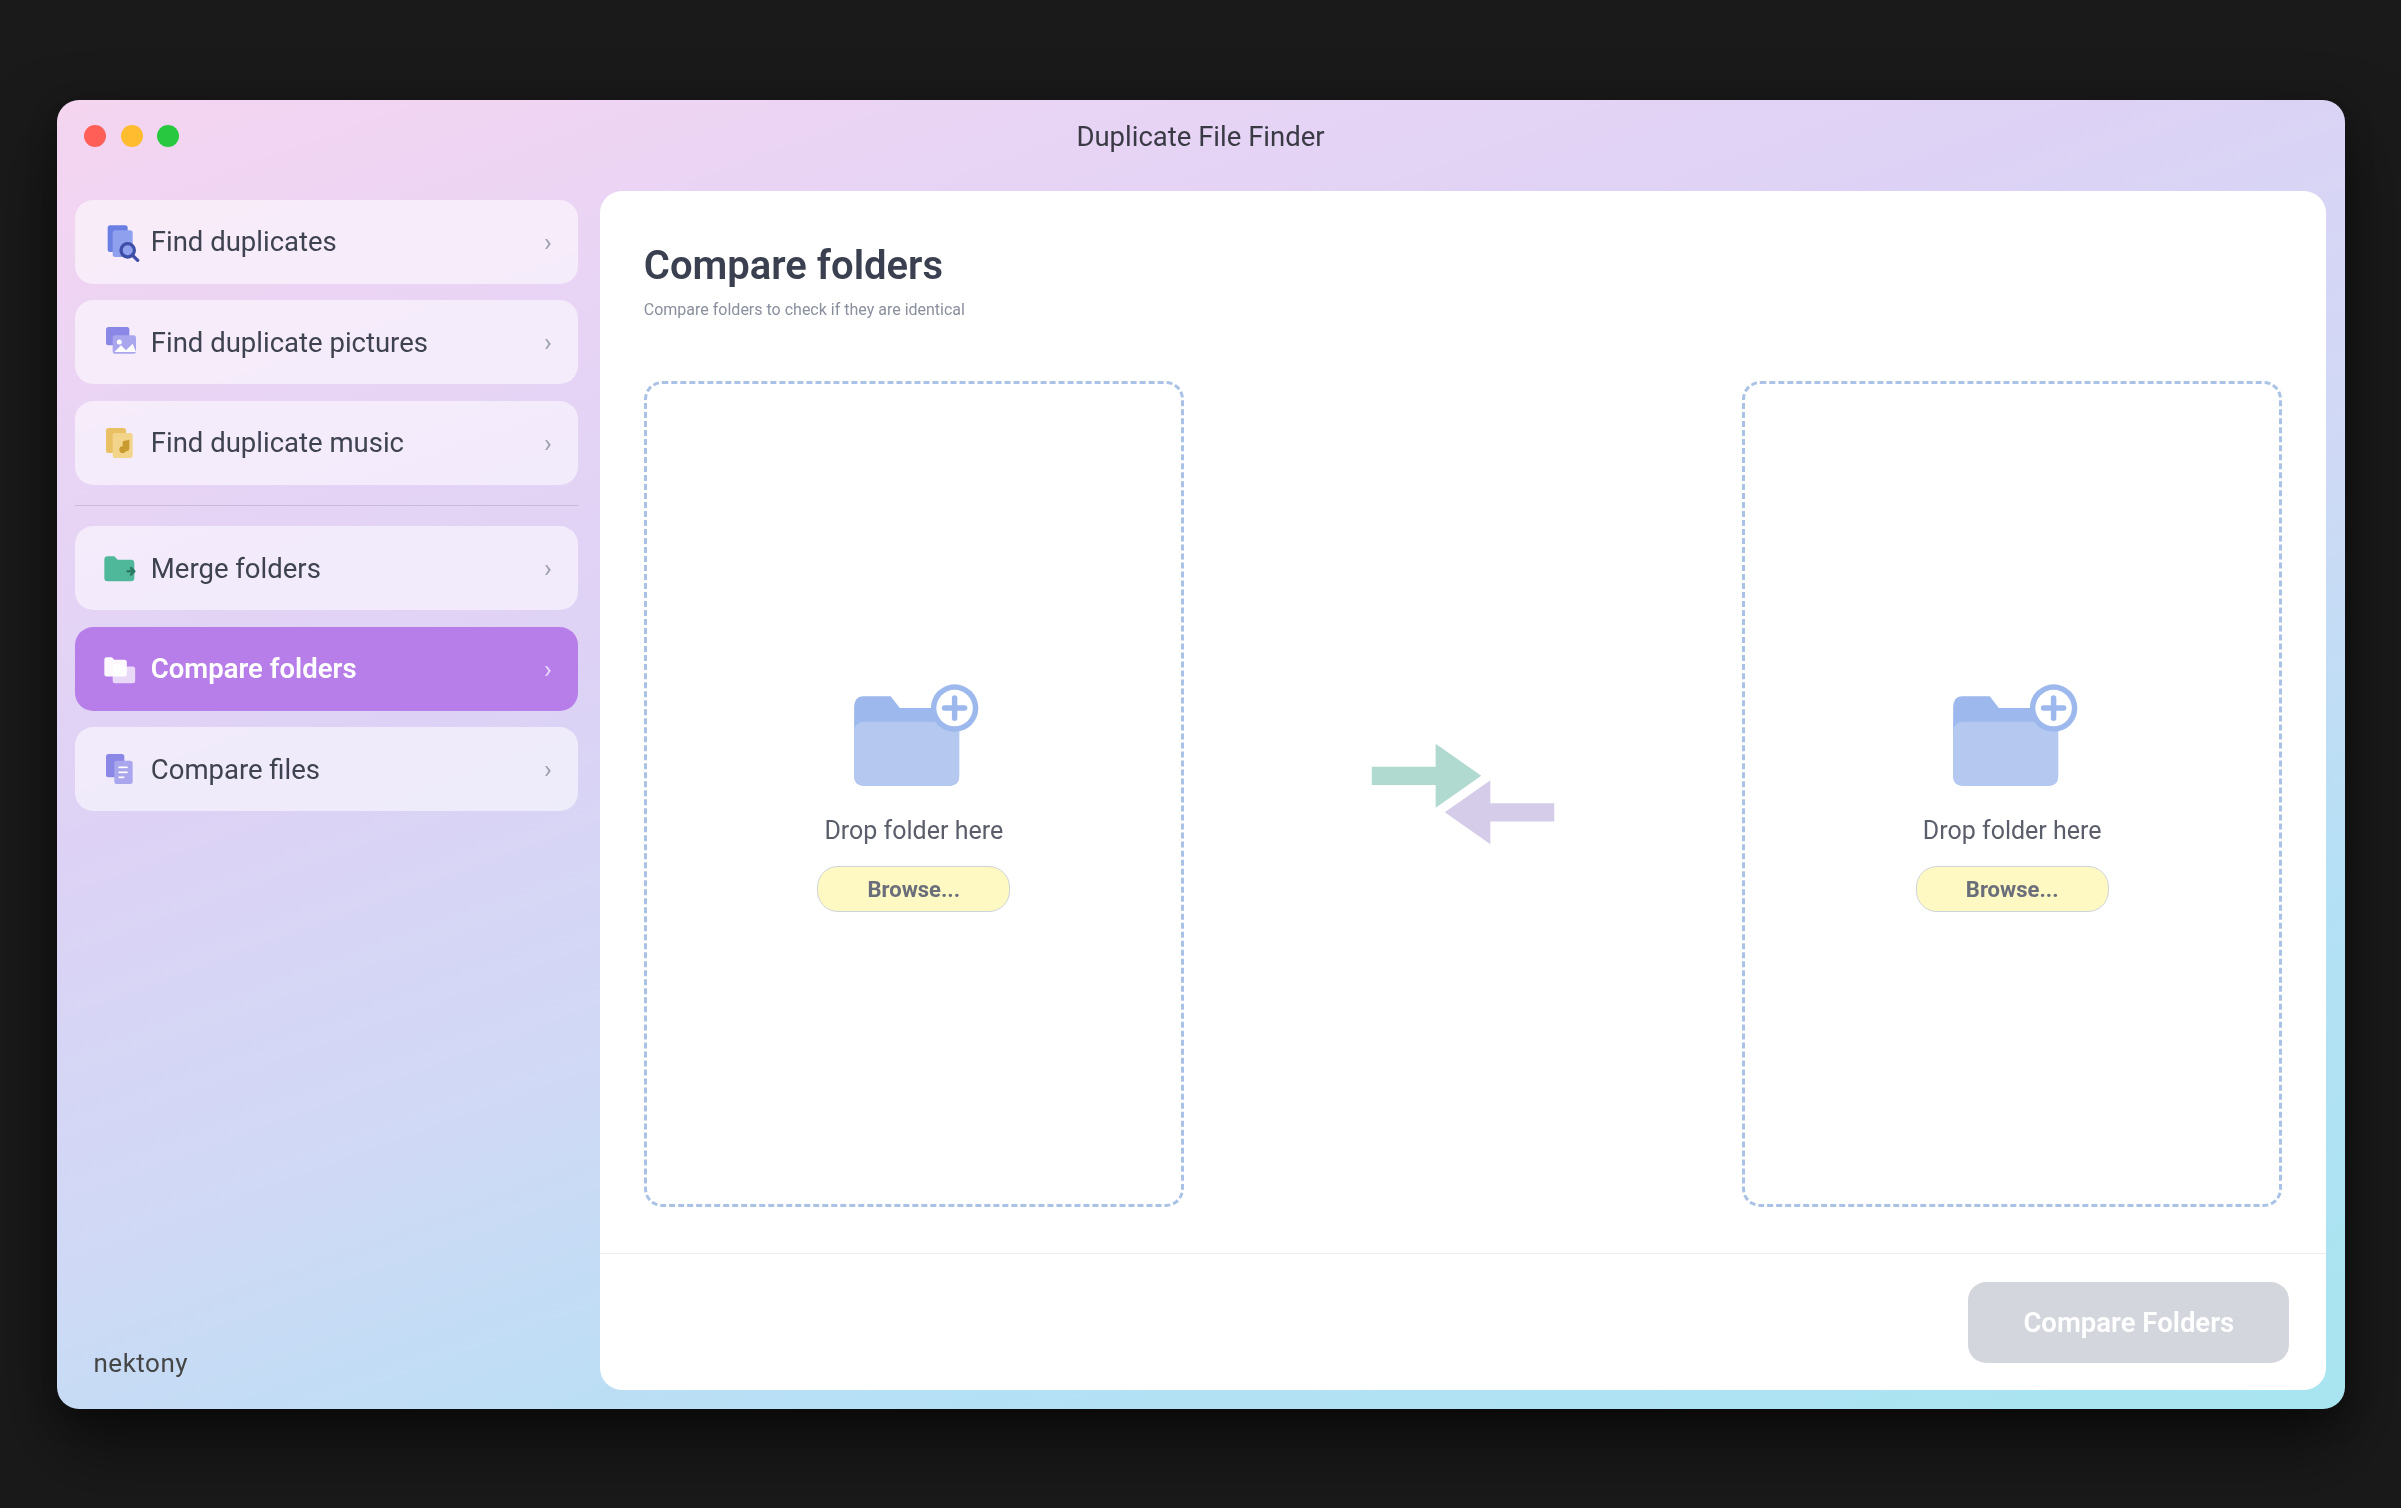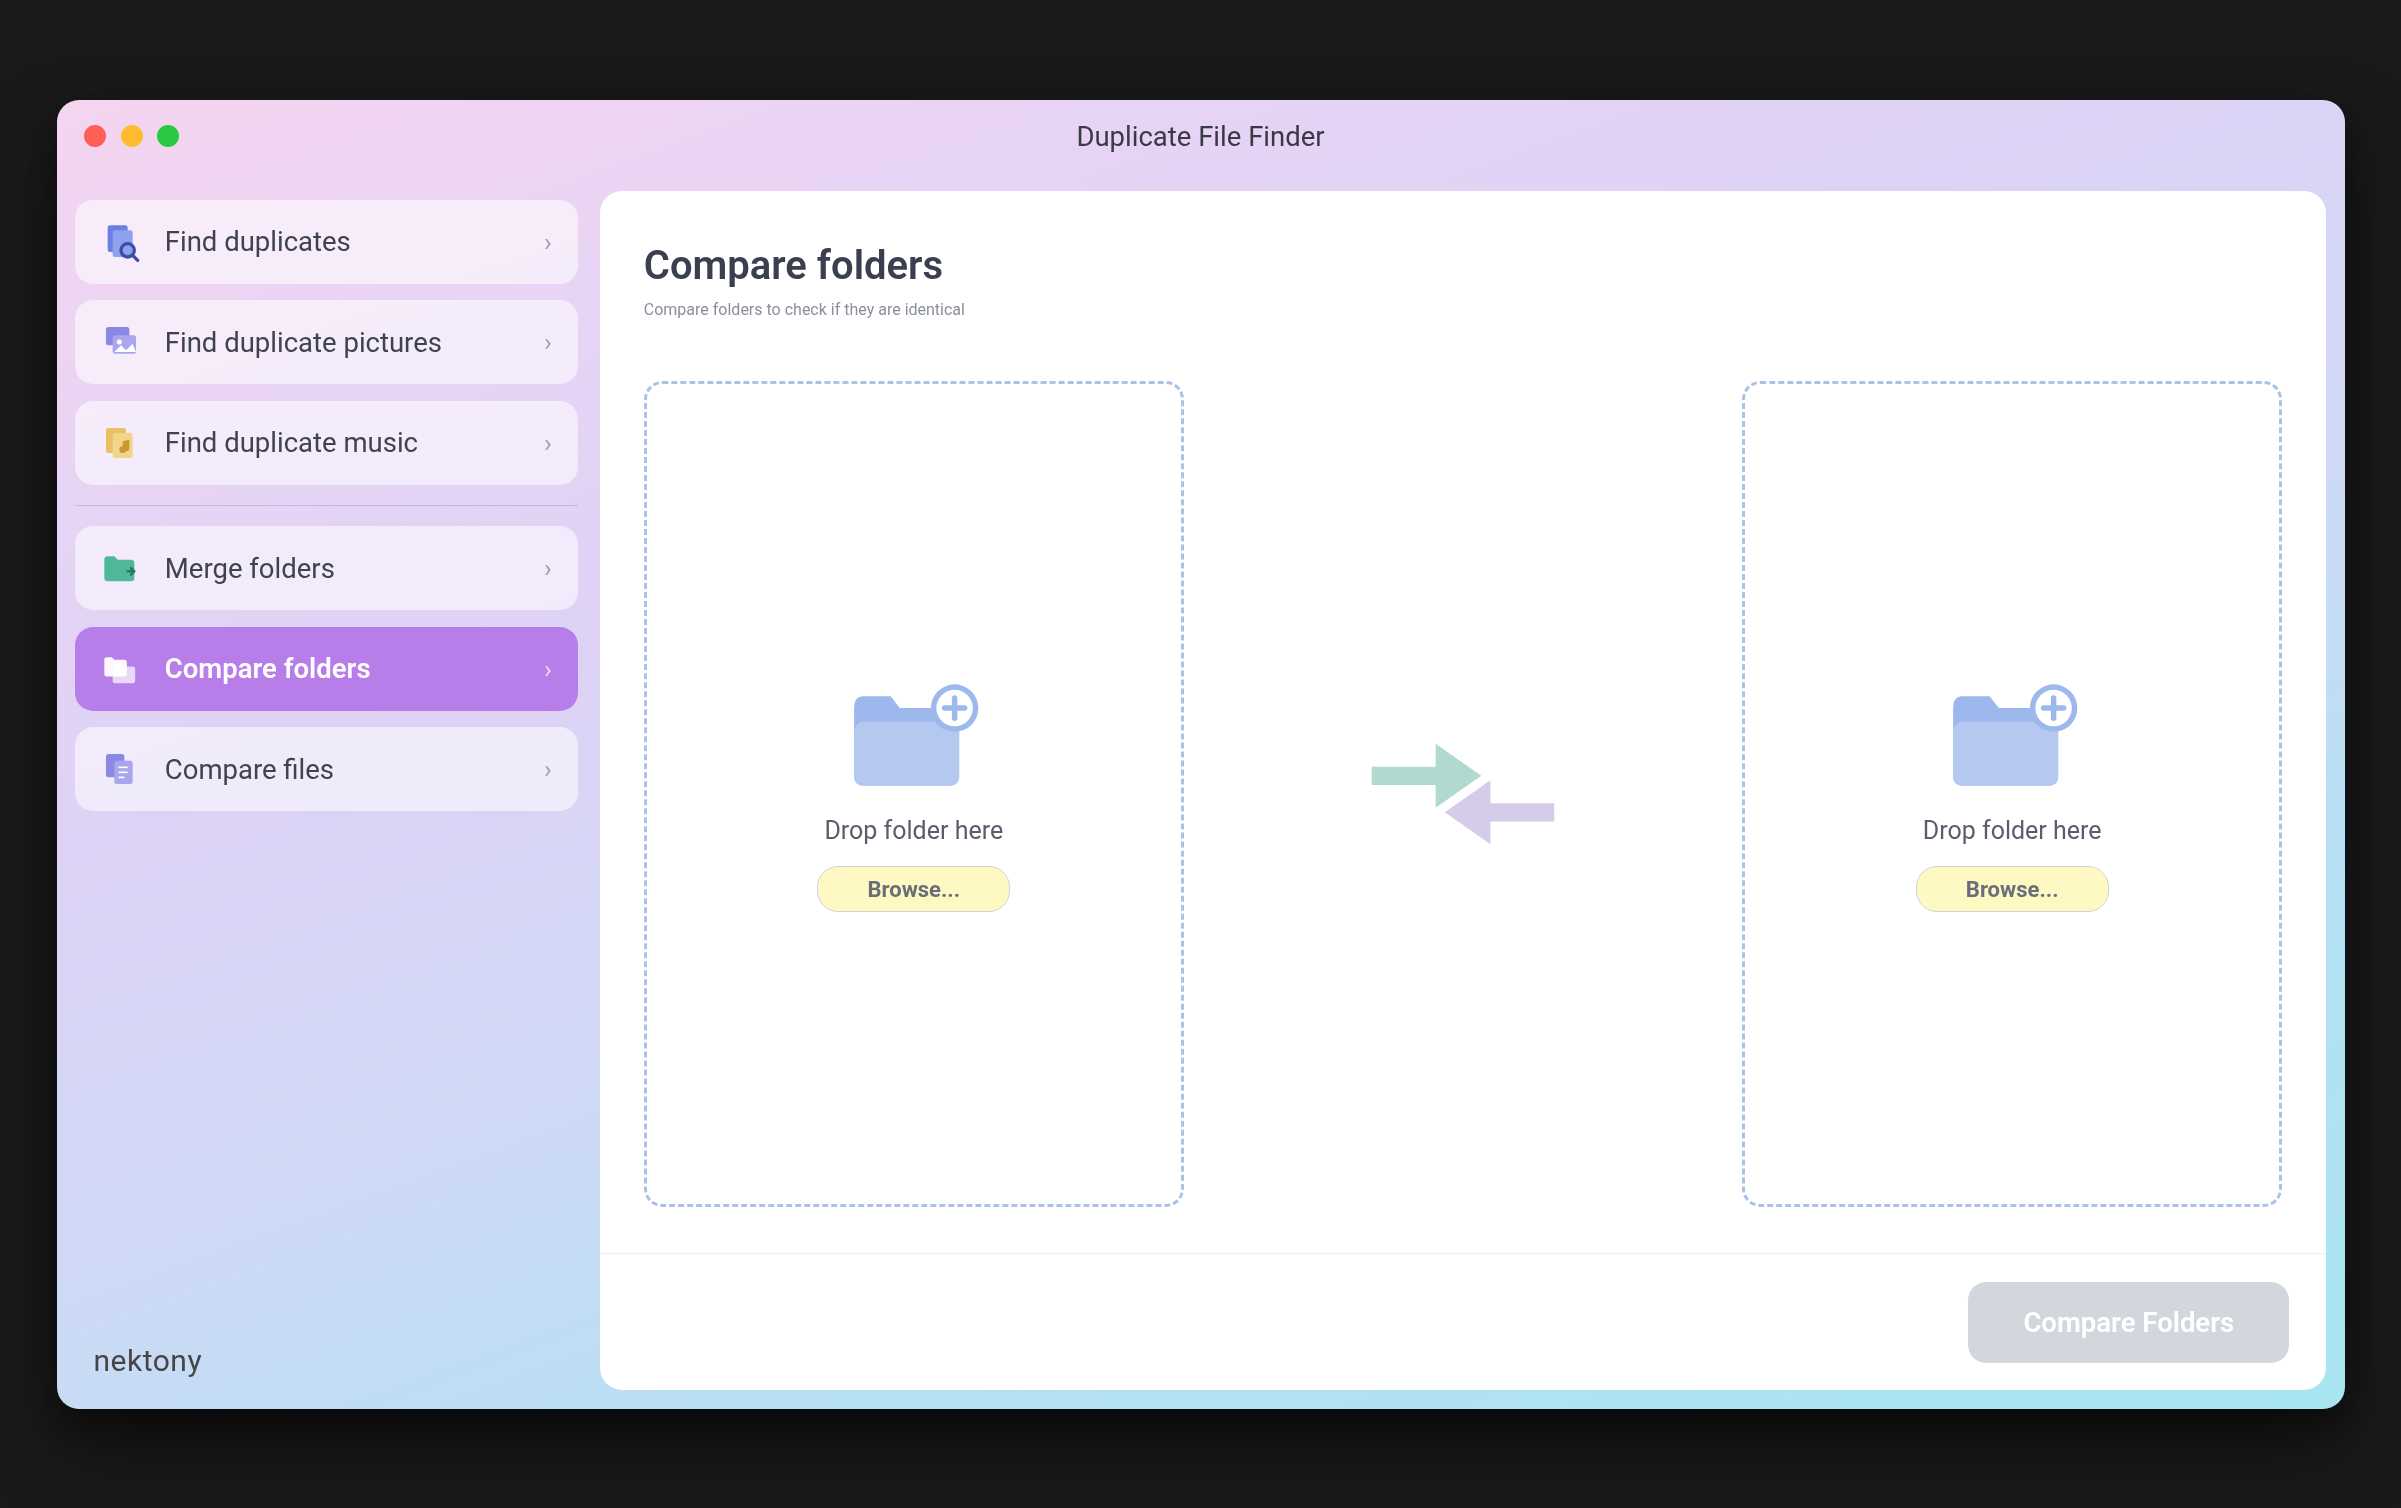--- a/index.html
+++ b/index.html
@@ -67,21 +67,21 @@
       gap: 16.5px;
       padding: 9.2px 0;
     }
     .sidebar-item {
       display: flex;
       align-items: center;
       padding: 22px 26px;
       border-radius: 18.3px;
       background: rgba(255,255,255,0.55);
       cursor: pointer;
-      gap: 24px;
+      gap: 10px;
       position: relative;
     }
     .sidebar-item.active {
       background: #b77eea;
     }
     .sidebar-item.active .sidebar-label {
       color: #fff;
       font-weight: 600;
     }
     .sidebar-item.active .chevron { color: rgba(255,255,255,0.7); }
@@ -103,21 +103,21 @@
     }
     .separator {
       height: 0.9px;
       background: rgba(0,0,0,0.12);
       margin: 3.7px 0;
     }
     .brand {
       position: absolute;
       bottom: 31px;
       left: 37px;
-      font-size: 30px;
+      font-size: 26px;
       color: #454545;
       letter-spacing: 0.5px;
       display: flex;
       align-items: baseline;
     }
     .main-panel {
       flex: 1;
       background: #fff;
       border-radius: 22px;
       display: flex;

